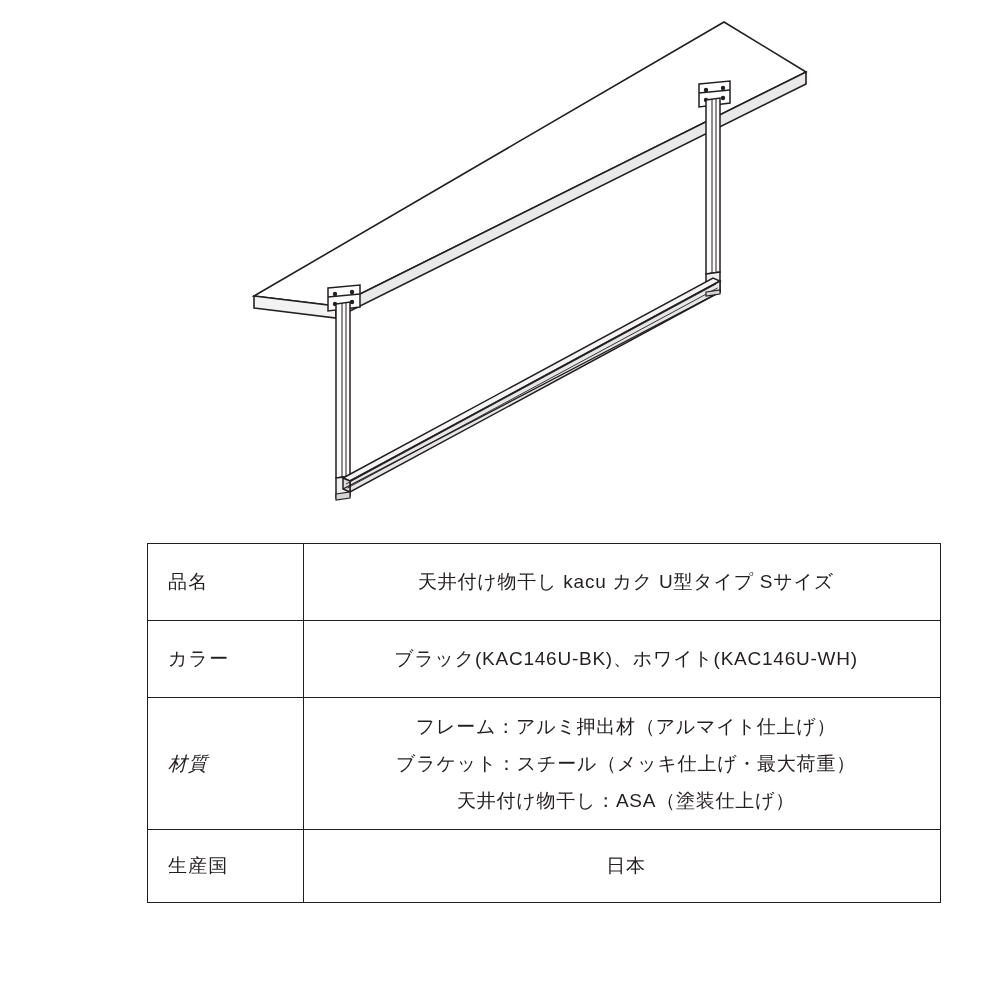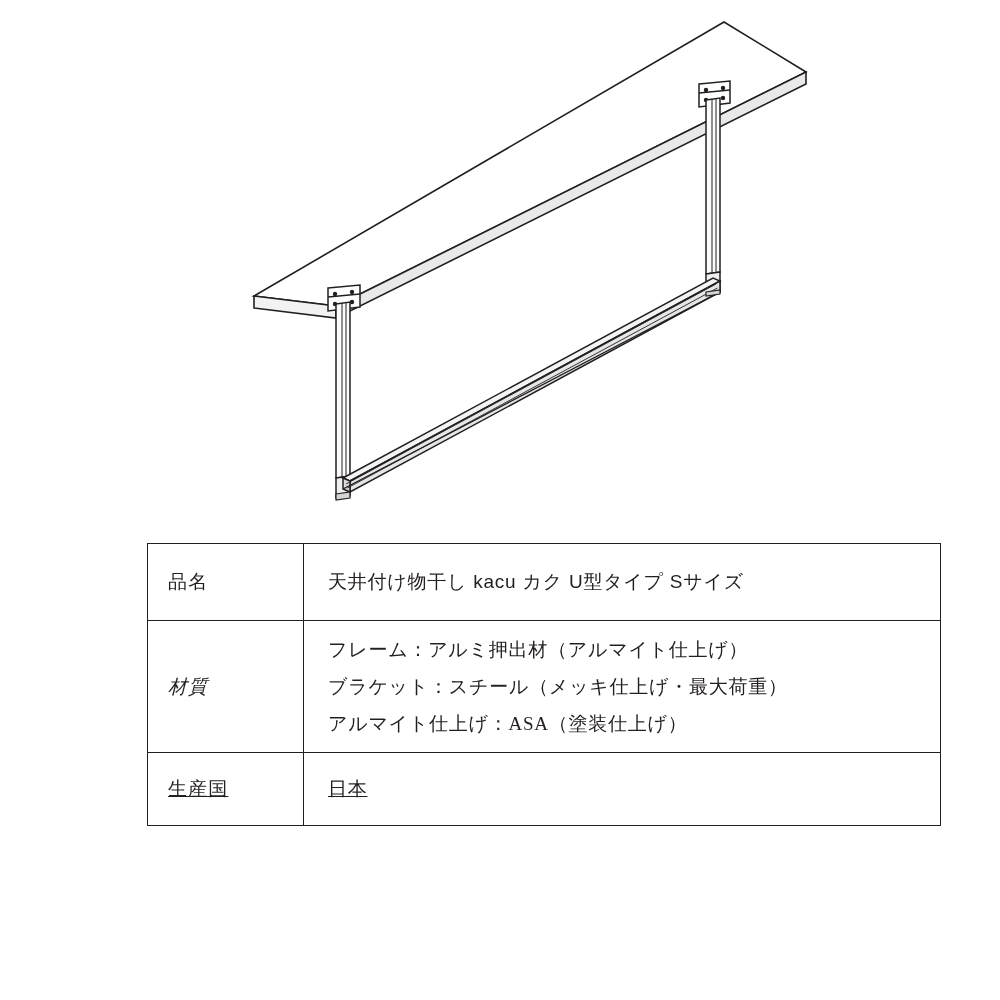--- a/index.html
+++ b/index.html
@@ -54,36 +54,37 @@
     padding: 14px 0 14px 20px;
     font-size: 19px;
     letter-spacing: 0.06em;
     color: #231f20;
   }
   .spec-table .value-cell {
     padding: 14px 16px 14px 24px;
     font-size: 19px;
     letter-spacing: 0.04em;
     color: #231f20;
+    text-align: center;
   }
   .row-name .label-cell,
   .row-name .value-cell { height: 48px; }
   .row-color .label-cell,
   .row-color .value-cell { height: 48px; }
   .row-material .label-cell { vertical-align: middle; font-style: italic; }
-  .row-material .value-cell { padding-top: 10px; padding-bottom: 10px; font-family: Liberation Serif, serif; }
+  .row-material .value-cell { padding-top: 10px; padding-bottom: 10px; }
   .material-line {
     line-height: 1.95;
     font-size: 19px;
     white-space: nowrap;
   }
   .row-load .label-cell,
   .row-load .value-cell { height: 44px; }
   .row-country .label-cell,
-  .row-country .value-cell { height: 44px; text-decoration: underline; }
+  .row-country .value-cell { height: 44px; }
 
   .value-plain {
     white-space: nowrap;
   }
 </style>
 </head>
 <body>
 
 <div class="page">
 
@@ -153,27 +154,33 @@
 
   <table class="spec-table">
     <tbody>
       <tr class="row-name">
         <td class="label-cell">品名</td>
         <td class="value-cell">
           <div class="value-plain">天井付け物干し kacu カク U型タイプ Sサイズ</div>
         </td>
       </tr>
 
+      <tr class="row-color">
+        <td class="label-cell">カラー</td>
+        <td class="value-cell">
+          <div class="value-plain">ブラック(KAC146U-BK)、ホワイト(KAC146U-WH)</div>
+        </td>
+      </tr>
 
       <tr class="row-material">
         <td class="label-cell">材質</td>
         <td class="value-cell">
           <div class="material-line">フレーム：アルミ押出材（アルマイト仕上げ）</div>
           <div class="material-line">ブラケット：スチール（メッキ仕上げ・最大荷重）</div>
-          <div class="material-line">アルマイト仕上げ：ASA（塗装仕上げ）</div>
+          <div class="material-line">天井付け物干し：ASA（塗装仕上げ）</div>
         </td>
       </tr>
 
 
       <tr class="row-country">
         <td class="label-cell">生産国</td>
         <td class="value-cell">
           <div class="value-plain">日本</div>
         </td>
       </tr>

